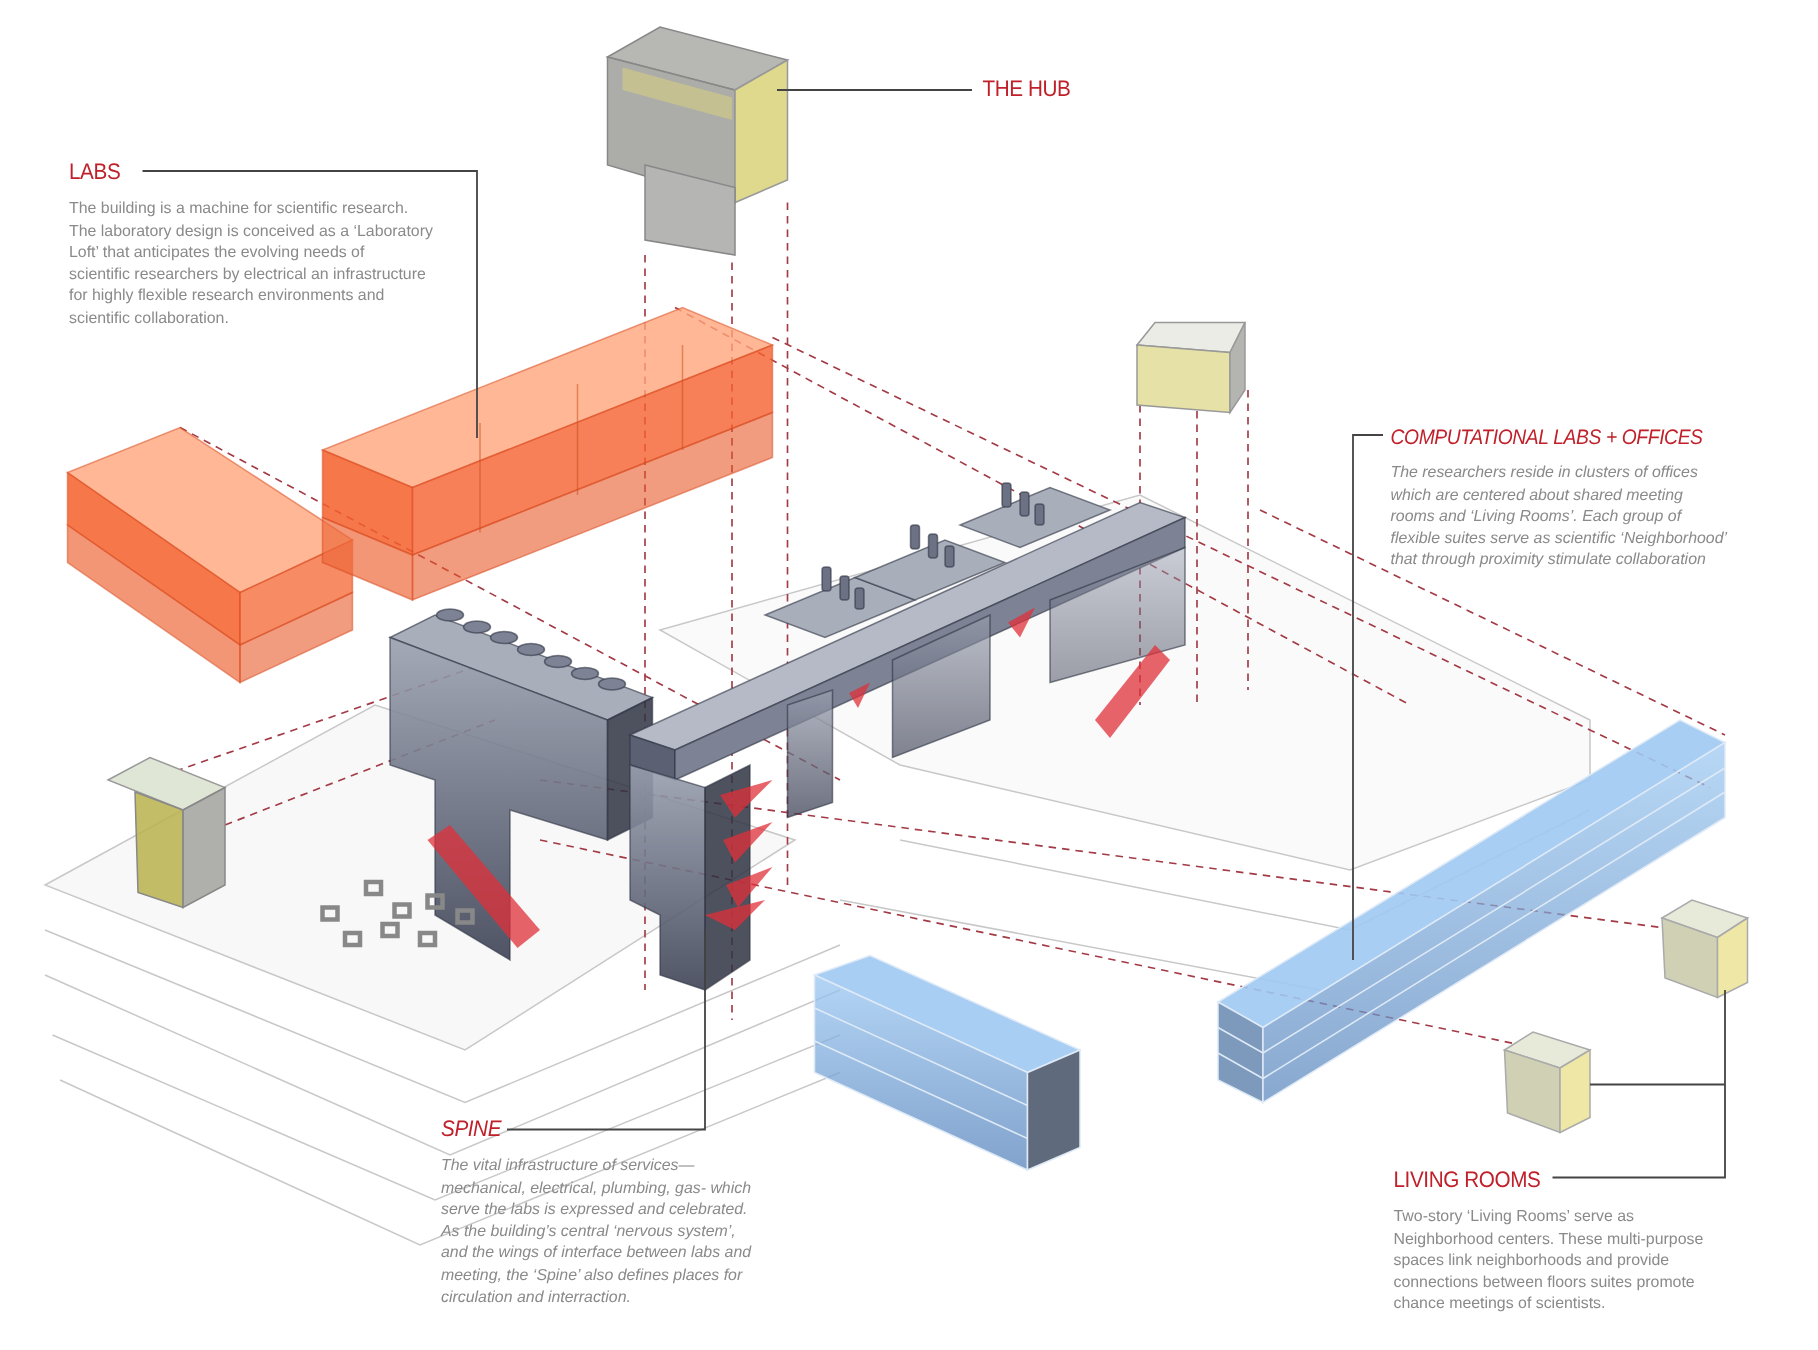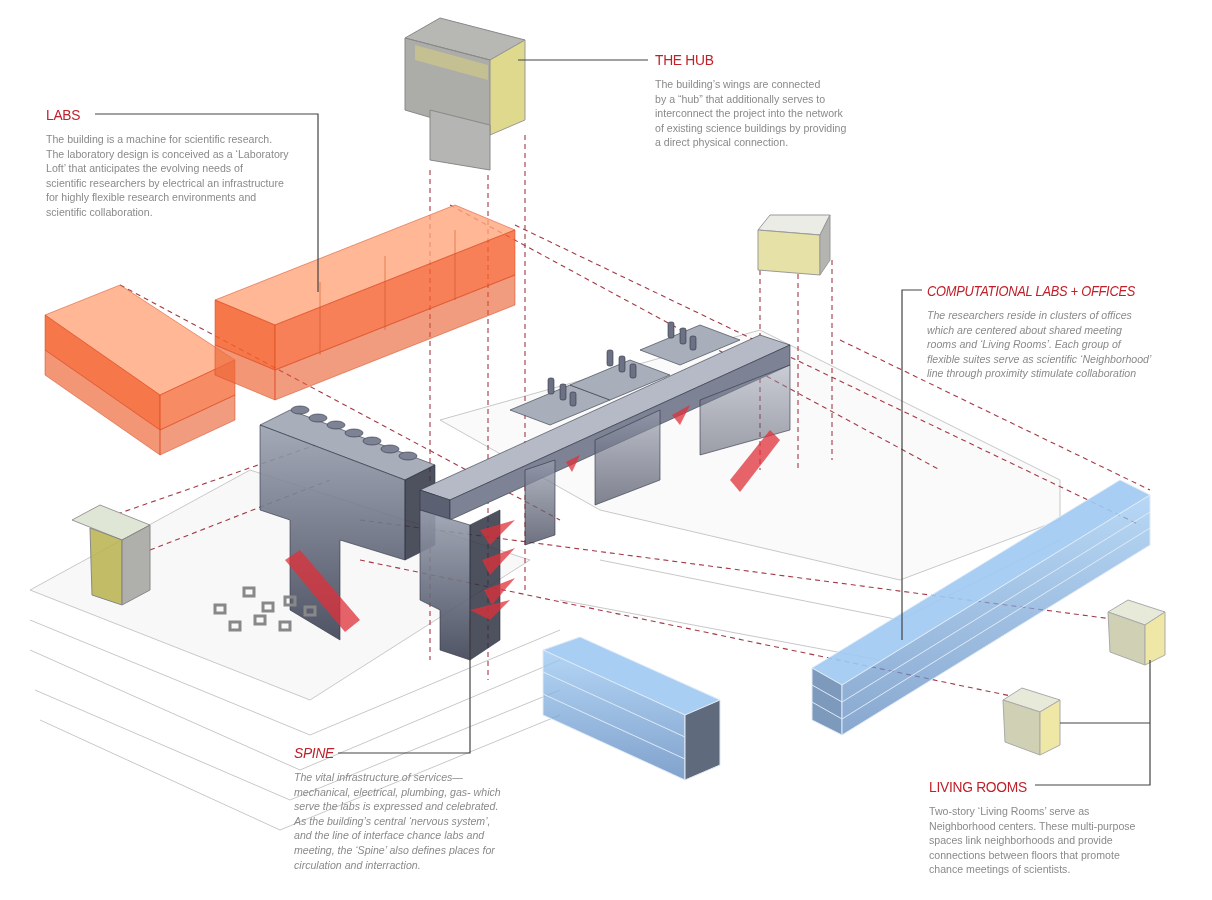--- a/index.html
+++ b/index.html
@@ -209,55 +209,48 @@
     <div>The laboratory design is conceived as a ‘Laboratory</div>
     <div>Loft’ that anticipates the evolving needs of</div>
     <div>scientific researchers by electrical an infrastructure</div>
     <div>for highly flexible research environments and</div>
     <div>scientific collaboration.</div>
   </div>
 </div>
 
 <div class="label-block" style="left:655px; top:51px;">
   <div class="heading">THE HUB</div>
-  <div class="body-text">
-    <div>The building’s wings are connected</div>
-    <div>by a “hub” that additionally serves to</div>
-    <div>interconnect the project into the network</div>
-    <div>of existing science buildings by providing</div>
-    <div>a direct physical connection.</div>
-  </div>
 </div>
 
 <div class="label-block" style="left:927px; top:282px;font-style:italic;">
   <div class="heading" style="font-size:14px;">COMPUTATIONAL LABS + OFFICES</div>
   <div class="body-text">
     <div>The researchers reside in clusters of offices</div>
     <div>which are centered about shared meeting</div>
     <div>rooms and ‘Living Rooms’. Each group of</div>
     <div>flexible suites serve as scientific ‘Neighborhood’</div>
-    <div>line through proximity stimulate collaboration</div>
+    <div>that through proximity stimulate collaboration</div>
   </div>
 </div>
 
 <div class="label-block" style="left:294px; top:744px;font-style:italic;">
   <div class="heading">SPINE</div>
   <div class="body-text">
     <div>The vital infrastructure of services—</div>
     <div>mechanical, electrical, plumbing, gas- which</div>
     <div>serve the labs is expressed and celebrated.</div>
     <div>As the  building’s central ‘nervous system’,</div>
-    <div>and the line of interface chance labs and</div>
+    <div>and the wings of interface between labs and</div>
     <div>meeting, the ‘Spine’ also defines places for</div>
     <div>circulation and interraction.</div>
   </div>
 </div>
 
 <div class="label-block" style="left:929px; top:778px;">
   <div class="heading">LIVING ROOMS</div>
   <div class="body-text">
     <div>Two-story ‘Living Rooms’ serve as</div>
     <div>Neighborhood centers. These multi-purpose</div>
     <div>spaces  link neighborhoods and provide</div>
-    <div>connections between floors that promote</div>
+    <div>connections between floors suites promote</div>
     <div>chance meetings of scientists.</div>
   </div>
 </div>
 
 </body></html>

